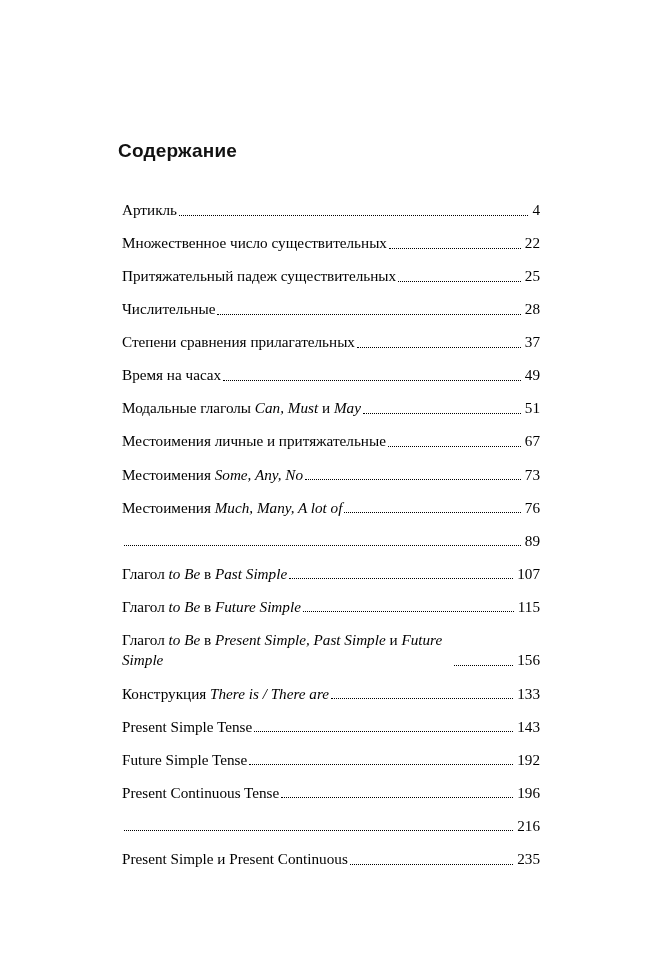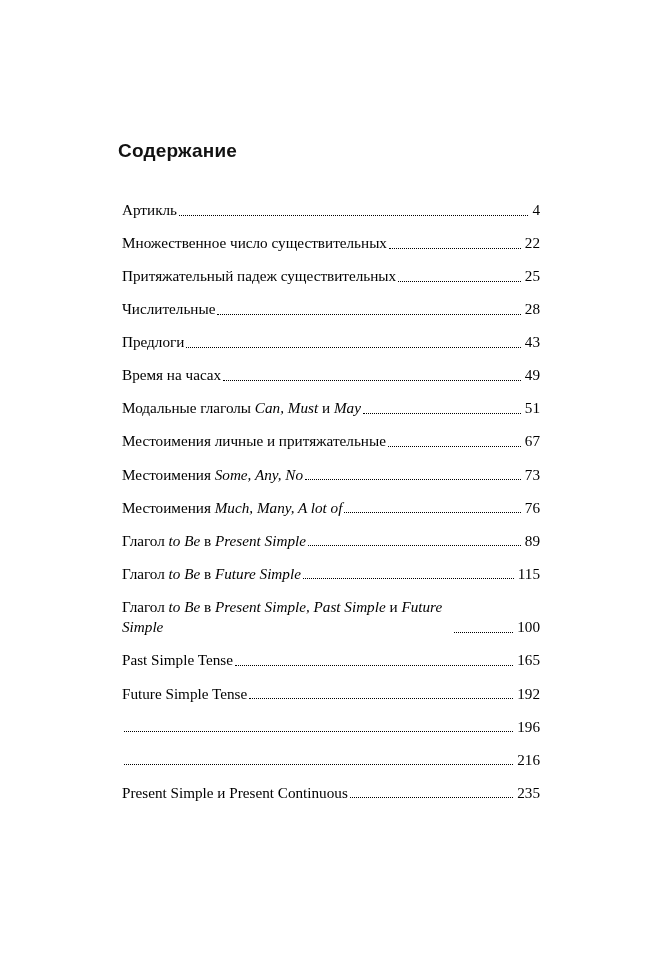--- a/index.html
+++ b/index.html
@@ -98,23 +98,23 @@
           <span class="entry-label"><span>Притяжательный падеж существительных</span></span>
           <span class="dots"></span>
           <span class="entry-page">25</span>
         </li>
         <li class="toc-entry">
           <span class="entry-label"><span>Числительные</span></span>
           <span class="dots"></span>
           <span class="entry-page">28</span>
         </li>
         <li class="toc-entry">
-          <span class="entry-label"><span>Предлоги</span></span>
+          <span class="entry-label"><span>Степени сравнения прилагательных</span></span>
           <span class="dots"></span>
-          <span class="entry-page">43</span>
+          <span class="entry-page">37</span>
         </li>
         <li class="toc-entry">
           <span class="entry-label"><span>Время на часах</span></span>
           <span class="dots"></span>
           <span class="entry-page">49</span>
         </li>
         <li class="toc-entry">
           <span class="entry-label"><span>Модальные глаголы </span><span class="it">Can, Must</span><span> и </span><span class="it">May</span></span>
           <span class="dots"></span>
           <span class="entry-page">51</span>
@@ -128,45 +128,55 @@
           <span class="entry-label"><span>Местоимения </span><span class="it">Some, Any, No</span></span>
           <span class="dots"></span>
           <span class="entry-page">73</span>
         </li>
         <li class="toc-entry">
           <span class="entry-label"><span>Местоимения </span><span class="it">Much, Many, A lot of</span></span>
           <span class="dots"></span>
           <span class="entry-page">76</span>
         </li>
         <li class="toc-entry">
-          <span class="entry-label"><span>Глагол </span><span class="it">to Be</span><span> в </span><span class="it">Present Simple</span></span>
           <span class="dots"></span>
           <span class="entry-page">89</span>
+        </li>
+        <li class="toc-entry">
+          <span class="entry-label"><span>Глагол </span><span class="it">to Be</span><span> в </span><span class="it">Past Simple</span></span>
+          <span class="dots"></span>
+          <span class="entry-page">107</span>
         </li>
         <li class="toc-entry">
           <span class="entry-label"><span>Глагол </span><span class="it">to Be</span><span> в </span><span class="it">Future Simple</span></span>
           <span class="dots"></span>
           <span class="entry-page">115</span>
         </li>
         <li class="toc-entry two-line">
           <span class="entry-label"><span>Глагол </span><span class="it">to Be</span><span> в </span><span class="it">Present Simple, Past Simple</span><span> и </span><span class="it">Future Simple</span></span>
           <span class="dots"></span>
-          <span class="entry-page">100</span>
+          <span class="entry-page">156</span>
         </li>
         <li class="toc-entry">
-          <span class="entry-label"><span>Past Simple Tense</span></span>
+          <span class="entry-label"><span>Конструкция </span><span class="it">There is / There are</span></span>
           <span class="dots"></span>
-          <span class="entry-page">165</span>
+          <span class="entry-page">133</span>
+        </li>
+        <li class="toc-entry">
+          <span class="entry-label"><span>Present Simple Tense</span></span>
+          <span class="dots"></span>
+          <span class="entry-page">143</span>
         </li>
         <li class="toc-entry">
           <span class="entry-label"><span>Future Simple Tense</span></span>
           <span class="dots"></span>
           <span class="entry-page">192</span>
         </li>
         <li class="toc-entry">
+          <span class="entry-label"><span>Present Continuous Tense</span></span>
           <span class="dots"></span>
           <span class="entry-page">196</span>
         </li>
         <li class="toc-entry">
           <span class="dots"></span>
           <span class="entry-page">216</span>
         </li>
         <li class="toc-entry">
           <span class="entry-label"><span>Present Simple и Present Continuous</span></span>
           <span class="dots"></span>

